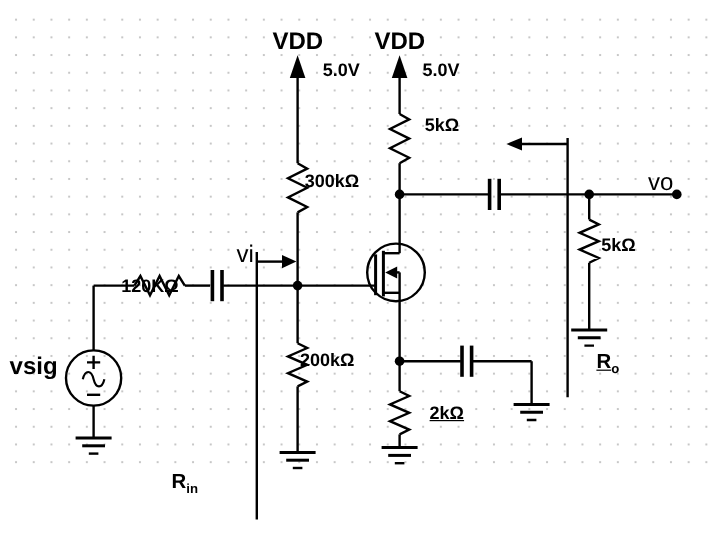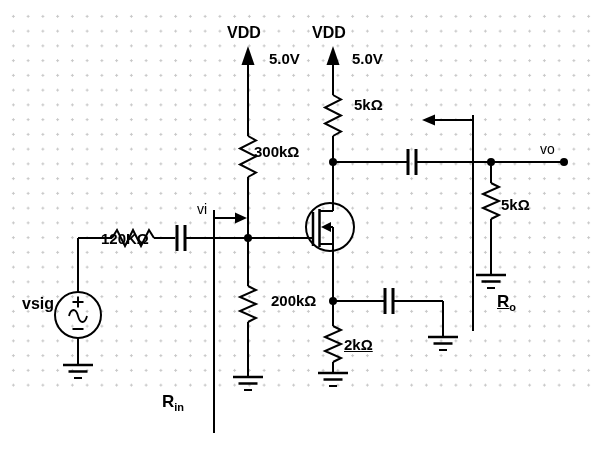--- a/index.html
+++ b/index.html
@@ -6,22 +6,22 @@
   #stage{
     position:relative;width:601px;height:449px;background:#ffffff;overflow:hidden;
     font-family:"Liberation Sans",sans-serif;color:#000;
   }
   #dotgrid{
     position:absolute;left:2px;top:4px;width:592px;height:390px;
     background-image:radial-gradient(#c7c7c7 1px,rgba(255,255,255,0) 1.3px);
     background-size:14.75px 14.75px;background-position:4px 5px;
   }
   .lbl{position:absolute;font-weight:bold;font-size:15px;line-height:1;white-space:nowrap;}
-  .lbl.big{font-size:16px;}
-  .lbl.thin{font-weight:400;font-size:14px;}
+  .lbl.big{font-size:20px;}
+  .lbl.thin{font-weight:400;font-size:20px;}
   .lbl .base{font-size:17px;font-weight:bold;}
   .lbl sub{font-size:11px;font-weight:bold;line-height:0;}
   svg{position:absolute;left:0;top:0;}
   .w{stroke:#000;stroke-width:2;fill:none;}
   .w25{stroke:#000;stroke-width:2.5;fill:none;}
   .plate{stroke:#000;stroke-width:3;fill:none;}
   .blk{fill:#000;stroke:none;}
 </style>
 </head>
 <body>
@@ -153,24 +153,24 @@
     <circle class="blk" cx="564" cy="162" r="4"></circle>
   </svg>
 
   <div class="lbl big" style="left:227px;top:25px;">VDD</div>
   <div class="lbl big" style="left:312px;top:25px;">VDD</div>
   <div class="lbl" style="left:269px;top:51px;">5.0V</div>
   <div class="lbl" style="left:352px;top:51px;">5.0V</div>
 
   <div class="lbl" style="left:354px;top:97px;">5kΩ</div>
   <div class="lbl" style="left:254px;top:144px;">300kΩ</div>
-  <div class="lbl" style="left:271px;top:293px;">200kΩ</div>
+  <div class="lbl" style="left:250px;top:293px;">200kΩ</div>
   <div class="lbl" style="left:501px;top:197px;">5kΩ</div>
-  <div class="lbl" style="left:344px;top:337px;text-decoration:underline;">2kΩ</div>
+  <div class="lbl" style="left:358px;top:337px;text-decoration:underline;">2kΩ</div>
   <div class="lbl" style="left:101px;top:231px;">120KΩ</div>
 
-  <div class="lbl big" style="left:22px;top:296px;text-align:center;">vsig</div>
+  <div class="lbl big" style="left:8px;top:296px;text-align:center;">vsig</div>
   <div class="lbl thin" style="left:197px;top:202px;">vi</div>
   <div class="lbl thin" style="left:540px;top:142px;">vo</div>
 
-  <div class="lbl" style="left:162px;top:393px;"><span class="base">R</span><sub>in</sub></div>
+  <div class="lbl" style="left:143px;top:393px;"><span class="base">R</span><sub>in</sub></div>
   <div class="lbl" style="left:497px;top:293px;text-decoration:underline;"><span class="base">R</span><sub>o</sub></div>
 </div>
 
 </body></html>

